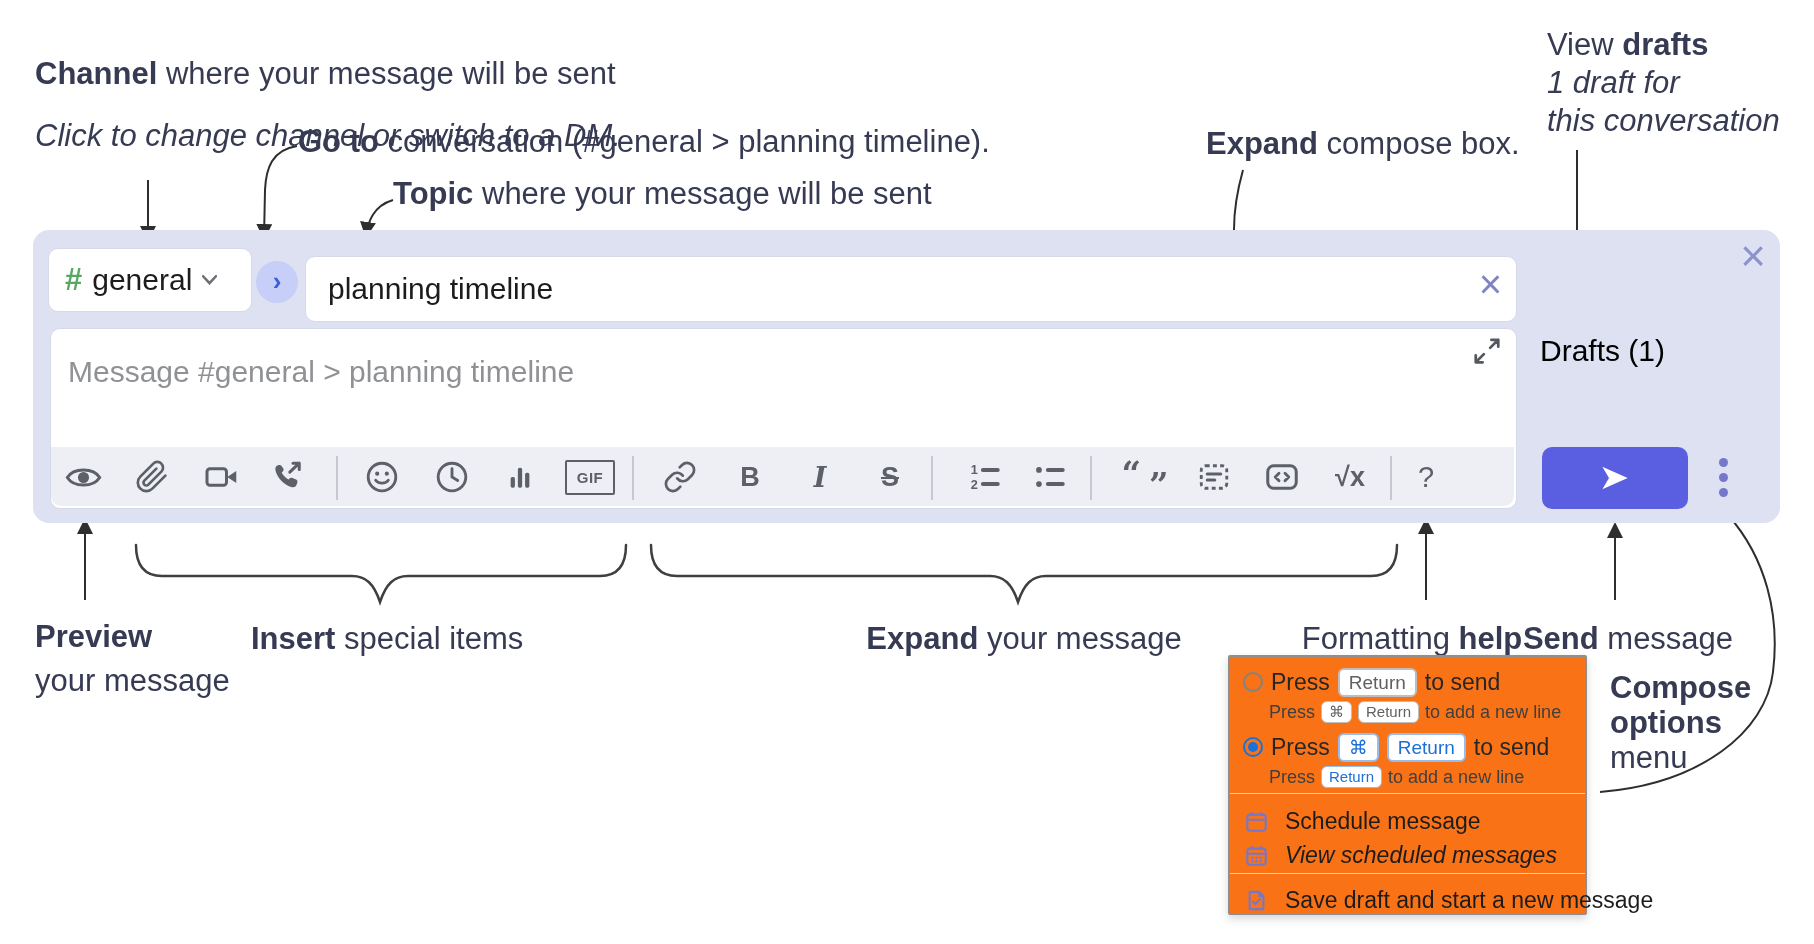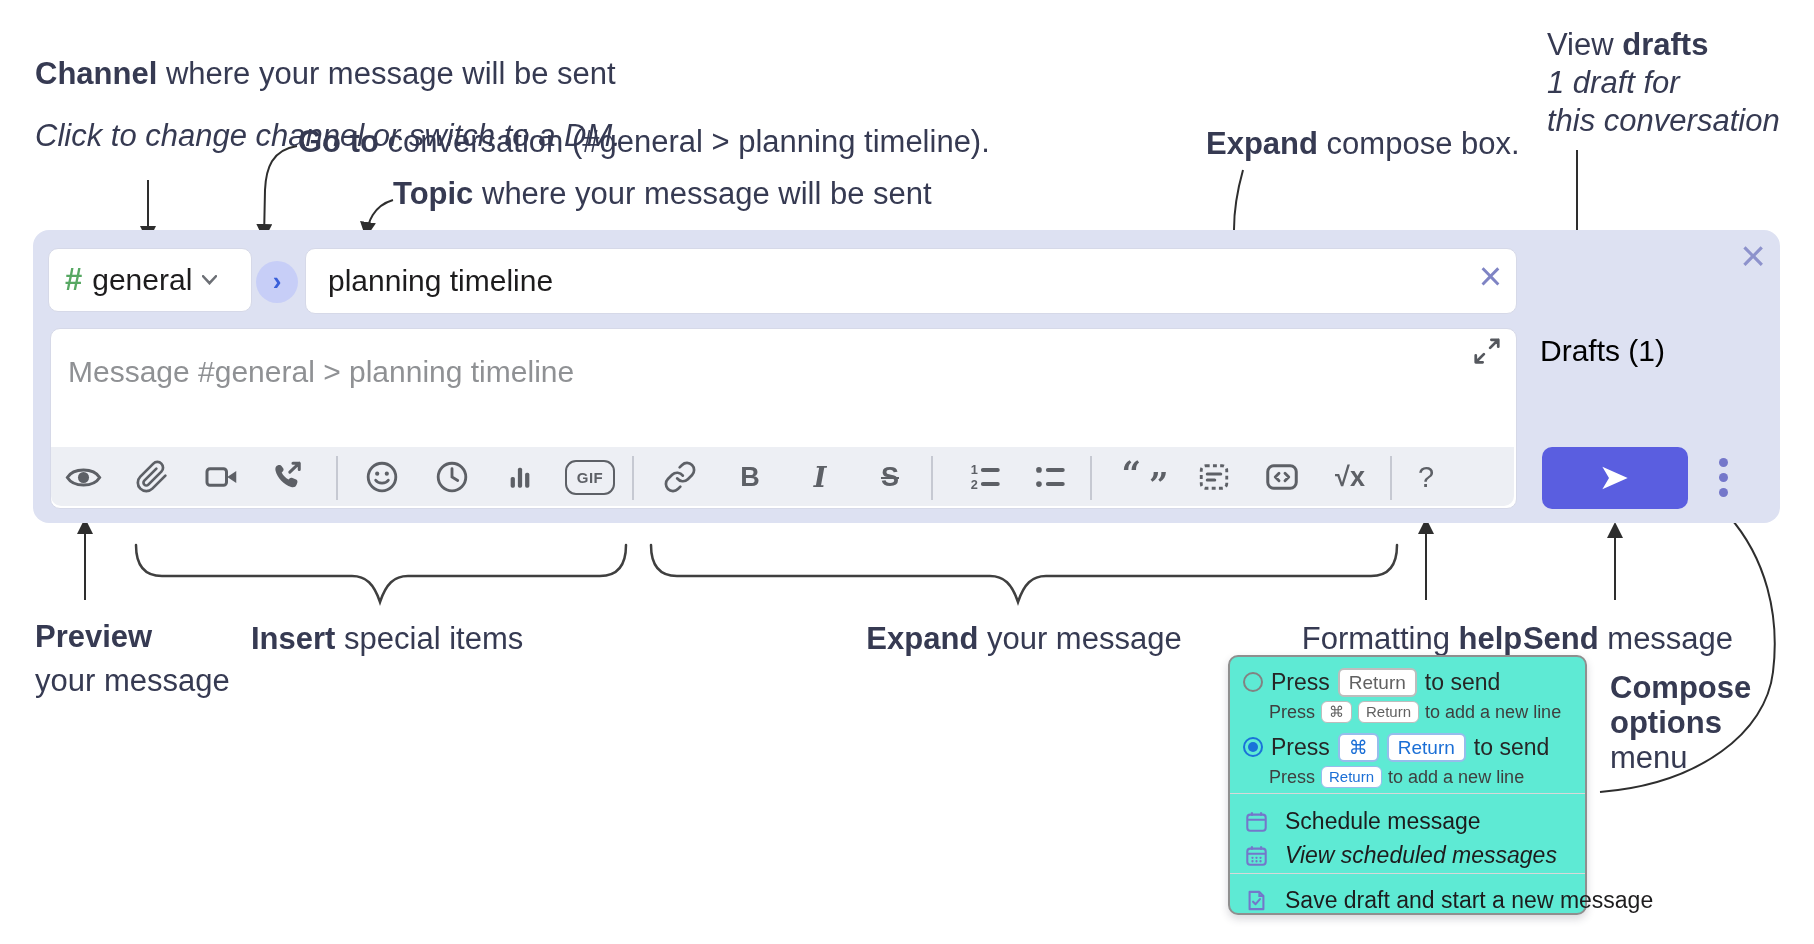--- a/index.html
+++ b/index.html
@@ -27,27 +27,27 @@
   #drafts-link{left:1540px;top:334px;font-size:30px;color:#000000;cursor:pointer;}
   #message-box{left:50px;top:328px;width:1465px;height:179px;border-radius:10px;cursor:text;}
   #placeholder{left:68px;top:355px;font-size:30px;color:#8f9194;}
   #expand-btn{left:1472px;top:336px;width:34px;height:34px;cursor:pointer;}
   #toolbar{left:51px;top:447px;width:1463px;height:59px;background:#edeff4;border-radius:0 0 10px 10px;}
   .icon-btn{position:absolute;top:451px;width:52px;height:52px;display:flex;align-items:center;justify-content:center;cursor:pointer;color:#5d6066;}
   .tdiv{position:absolute;top:456px;width:2px;height:44px;background:#c6c9d2;}
   .ltr{font-size:27px;font-weight:700;color:#5d6066;line-height:1;}
   #icon-italic .ltr{font-family:"DejaVu Serif",serif;font-style:italic;font-weight:700;}
   #icon-strike .ltr{text-decoration:line-through;font-weight:700;}
-  #gif-box{border:2.5px solid #5d6066;border-radius:11px;width:46px;height:31px;display:flex;align-items:center;justify-content:center;font-size:15px;font-weight:700;letter-spacing:.5px;}
+  #gif-box{border:2.5px solid #5d6066;border-radius:2px;width:46px;height:31px;display:flex;align-items:center;justify-content:center;font-size:15px;font-weight:700;letter-spacing:.5px;}
   .qmark{font-family:"DejaVu Serif",serif;font-weight:700;font-size:34px;line-height:0;}
   #send-btn{left:1542px;top:447px;width:146px;height:62px;background:#5a5ee0;border-radius:10px;display:flex;align-items:center;justify-content:center;cursor:pointer;}
   #more-btn{left:1701px;top:449px;width:44px;height:56px;display:flex;flex-direction:column;align-items:center;justify-content:center;gap:6px;cursor:pointer;}
   #more-btn i{width:9px;height:9px;border-radius:50%;background:#7477ca;}
   
-  #popup{left:1228px;top:655px;width:359px;height:260px;background:#5eead4;border:2px solid #8f8f8f;border-radius:10px;box-shadow:0 4px 8px rgba(40,40,60,.18);box-sizing:border-box;}
+  #popup{left:1228px;top:655px;width:359px;height:260px;background:#f97316;border:2px solid #8f8f8f;border-radius:2px;box-shadow:0 4px 8px rgba(40,40,60,.18);box-sizing:border-box;}
   .prow{position:absolute;display:flex;align-items:center;white-space:nowrap;}
   .pmain{font-size:23px;color:#262626;gap:8px;left:13px;height:30px;}
   .psub{font-size:18px;color:#3f3f3f;gap:6px;left:39px;height:24px;}
   .key{border:2px solid #bdbdbd;border-radius:6px;padding:0 9px;font-size:19px;color:#616161;line-height:25px;background:#fff;}
   .key.small{border-width:1.5px;font-size:15px;line-height:20px;padding:0 7px;}
   .key.blue{border-color:#96bdec;color:#1b6fd6;}
   .radio{width:20px;height:20px;border:2px solid #828282;border-radius:50%;box-sizing:border-box;flex:none;}
   .radio.sel{border-color:#1a72d9;position:relative;}
   .radio.sel::after{content:"";position:absolute;left:3px;top:3px;width:10px;height:10px;border-radius:50%;background:#1a72d9;}
   .pdiv{position:absolute;left:0;width:100%;height:1px;background:#d8d8d8;}
@@ -107,21 +107,21 @@
     <span id="channel-name">general</span>
     <svg width="15" height="10" viewBox="0 0 14 9">
       <path d="M1 1 L7 7.5 L13 1" stroke="#6c6f75" stroke-width="2.4" fill="none" stroke-linecap="round"></path>
     </svg>
   </div>
 
   <div class="abs" id="goto-circle">
     <span id="goto-chev">›</span>
   </div>
 
-  <div class="abs whitebox" id="topic-wrap" style="border-radius:10px;">
+  <div class="abs whitebox" id="topic-wrap" style="border-radius:10px;margin-top:8px;">
     <input id="topic-input" value="planning timeline" style="">
     <span id="topic-clear">×</span>
   </div>
 
   <div class="abs" id="panel-close">×</div>
   <div class="abs" id="drafts-link">Drafts (1)</div>
 
   <div class="abs whitebox" id="message-box"></div>
   <div class="abs" id="placeholder">Message #general &gt; planning timeline</div>
   <div class="abs" id="expand-btn">

